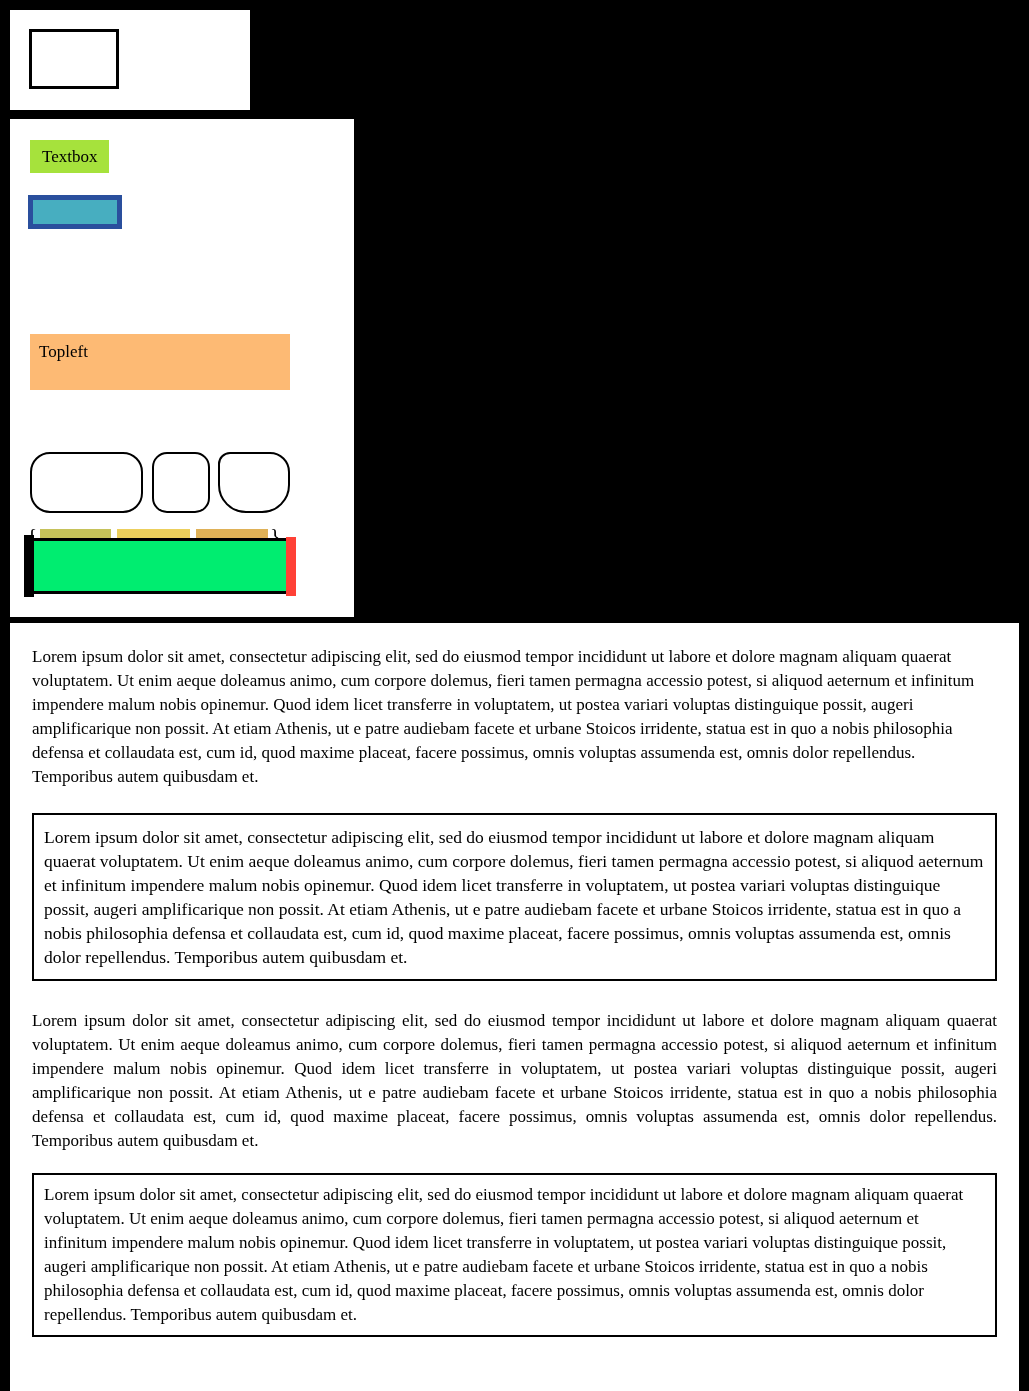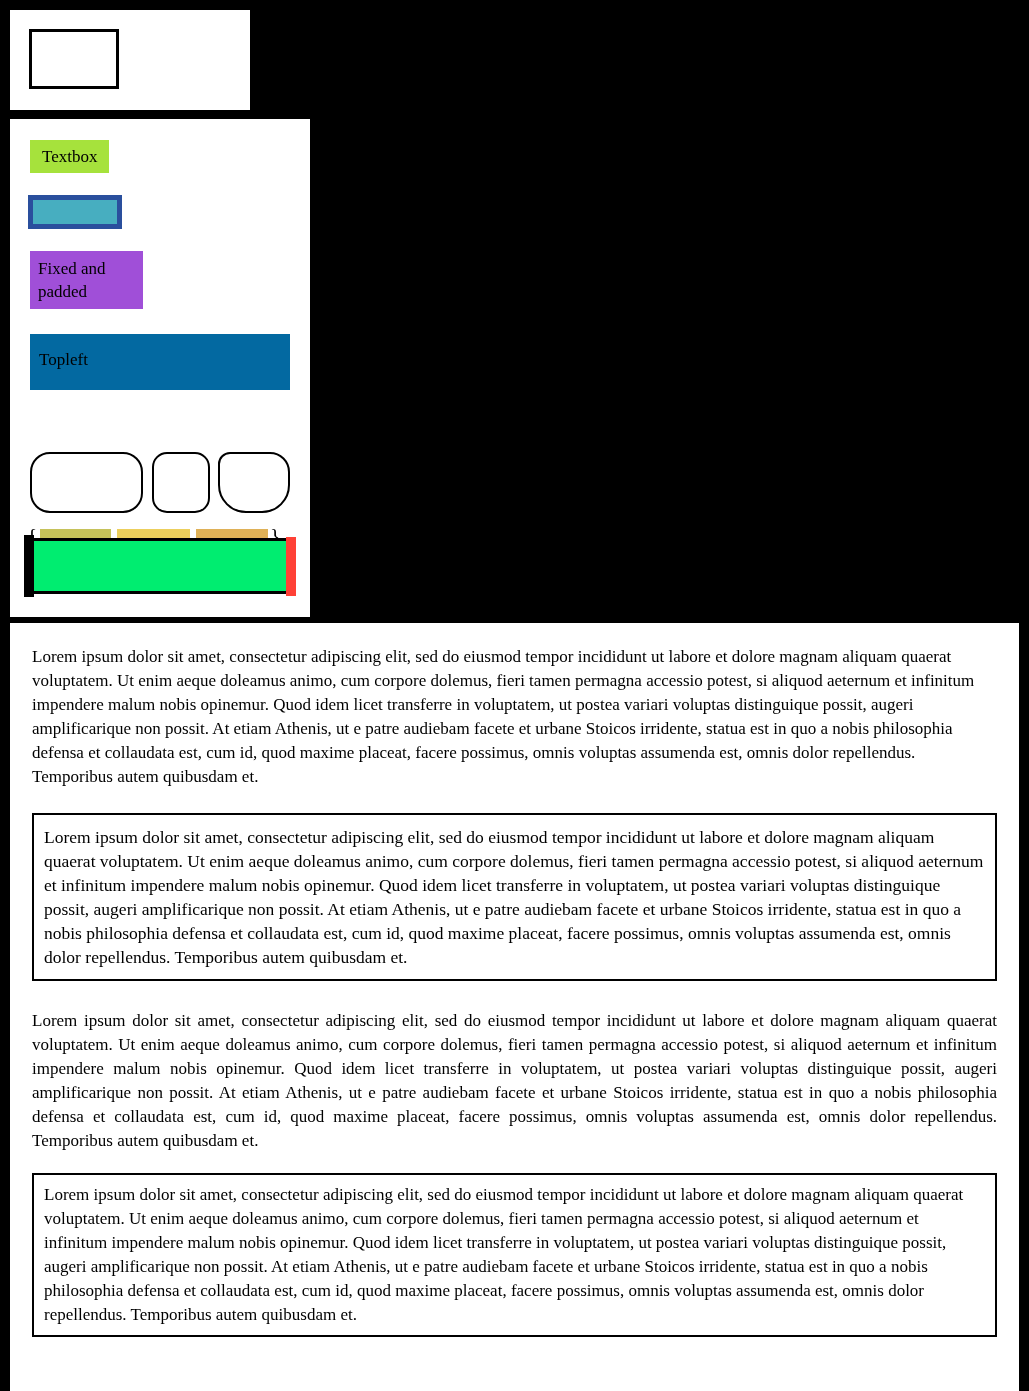--- a/index.html
+++ b/index.html
@@ -15,21 +15,21 @@
   
   #canvas-panel { left: 10px; top: 10px; width: 240px; height: 100px; }
   .white-box {
     position: absolute; left: 19px; top: 19px;
     width: 90px; height: 60px;
     border: 3px solid #000; background: #fff;
     box-sizing: border-box;
   }
 
   
-  #widgets-panel { left: 10px; top: 119px; width: 300px; height: 498px; }
+  #widgets-panel { left: 10px; top: 119px; width: 344px; height: 498px; }
 
   .textbox-chip {
     position: absolute; left: 20px; top: 21px;
     background: #a6e23c; color: #000;
     font-size: 17px; line-height: 21px;
     padding: 6px 12px;
     display: inline-block;
   }
   .teal-box {
     position: absolute; left: 18px; top: 76px;
@@ -41,23 +41,23 @@
     position: absolute; left: 20px; top: 132px;
     width: 113px; height: 58px;
     background: #a04fd8; color: #000;
     font-size: 17px; line-height: 23px;
     padding: 6px 8px;
     box-sizing: border-box;
   }
   .topleft-box {
     position: absolute; left: 20px; top: 215px;
     width: 260px; height: 56px;
-    background: #0369a1; color: #000;
+    background: #fdba74; color: #000;
     font-size: 17px; line-height: 21px;
-    padding: 15px 9px;
+    padding: 7px 9px;
     box-sizing: border-box;
   }
   .brace-row {
     position: absolute; left: 17px; top: 404px;
     display: flex; align-items: center;
     font-size: 21px; color: #000;
   }
   .brace { line-height: 26px; }
   .swatch { height: 15px; display: inline-block; }
   .swatch-1 { width: 71px; background: #c6c25a; margin-left: 3px; }
@@ -115,21 +115,20 @@
 
 <div class="panel" id="canvas-panel">
   <div class="white-box"></div>
 </div>
 
 <div class="panel" id="widgets-panel">
   <div class="textbox-chip">Textbox</div>
 
   <div class="teal-box"></div>
 
-  <div class="fixed-padded-box">Fixed and padded</div>
 
   <div class="topleft-box">Topleft</div>
 
   <div class="brace-row">
     <span class="brace">{</span>
     <span class="swatch swatch-1"></span>
     <span class="swatch swatch-2"></span>
     <span class="swatch swatch-3"></span>
     <span class="brace">}</span>
   </div>

